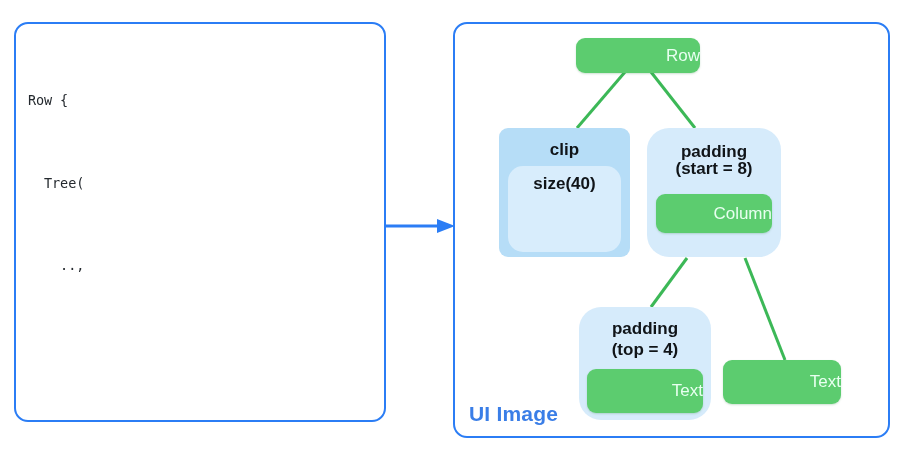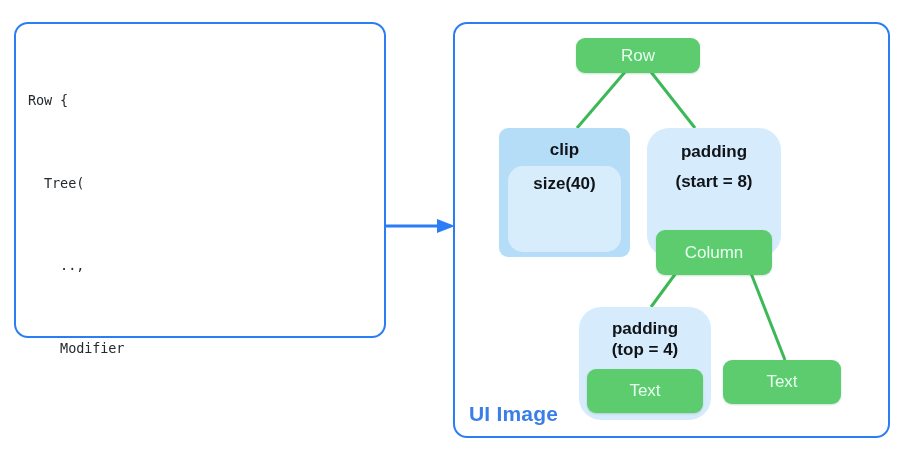--- a/index.html
+++ b/index.html
@@ -28,21 +28,21 @@
     position: absolute;
     background: #ffffff;
     border: 2.5px solid #2b7df5;
     border-radius: 14px;
     box-sizing: border-box;
   }
   #code-panel {
     left: 14px;
     top: 22px;
     width: 372px;
-    height: 316px;
+    height: 400px;
   }
   #tree-panel {
     left: 453px;
     top: 22px;
     width: 437px;
     height: 416px;
     overflow: hidden;
   }
 
   
@@ -90,21 +90,21 @@
     pointer-events: none;
   }
 
   
   .node {
     position: absolute;
     background: #5ccc6f;
     border-radius: 9px;
     display: flex;
     align-items: center;
-    justify-content: center;
+    justify-content: flex-end;
     color: #e8fff0;
     font-size: 17px;
     font-weight: 400;
     box-sizing: border-box;
     box-shadow: 0 1px 2px rgba(60,140,80,0.25);
   }
 
   .modbox {
     position: absolute;
     border-radius: 9px;
@@ -139,21 +139,20 @@
 </head>
 <body>
 
 <div id="root">
 
   <div class="panel" id="code-panel">
     <div id="code-block">
       <div class="code-line">Row {</div>
       <div class="code-line">  Tree(</div>
       <div class="code-line">    .., </div>
-      <div class="code-line">    Modifier</div>
       
       
       
       
       
       
       
       
       
       
@@ -187,22 +186,22 @@
 
       <div class="modbox modbox-outer" style="left:44px; top:104px; width:131px; height:129px;">
         <div class="modlabel" style="top:11px;">clip</div>
         <div class="modbox modbox-inner" style="left:9px; top:38px; width:113px; height:86px;border-radius:15px;">
           <div class="modlabel" style="top:7px;">size(40)</div>
         </div>
       </div>
 
       <div class="modbox modbox-single" style="left:192px; top:104px; width:134px; height:129px;">
         <div class="modlabel" style="top:13px;">padding</div>
-        <div class="modlabel" style="top:43px;">(start = 8)</div>
-        <div class="node" style="left:9px; top:66px; width:116px; height:45px;margin-top:36px;">
+        <div class="modlabel" style="top:30px;">(start = 8)</div>
+        <div class="node" style="left:9px; top:66px; width:116px; height:39px;">
           <span>Column</span>
         </div>
       </div>
 
       <div class="modbox modbox-single" style="left:124px; top:283px; width:132px; height:113px;">
         <div class="modlabel" style="top:11px;">padding</div>
         <div class="modlabel" style="top:32px;">(top = 4)</div>
         <div class="node" style="left:8px; top:62px; width:116px; height:44px;">
           <span>Text</span>
         </div>

